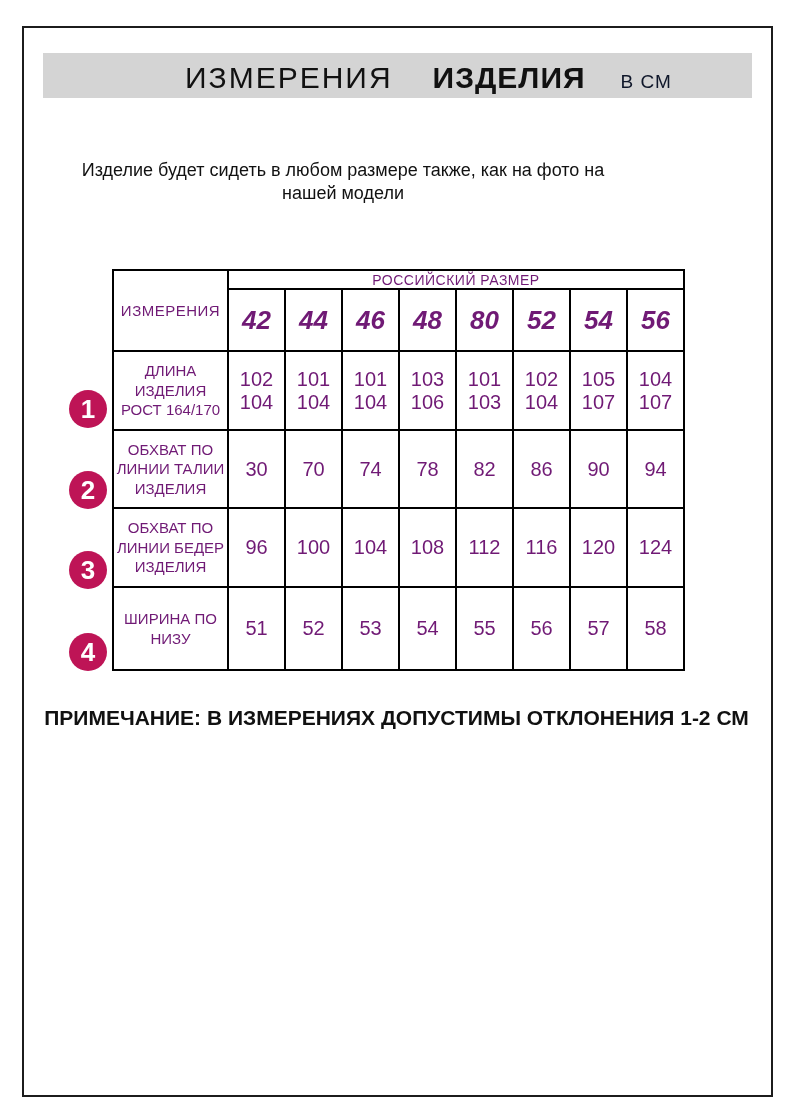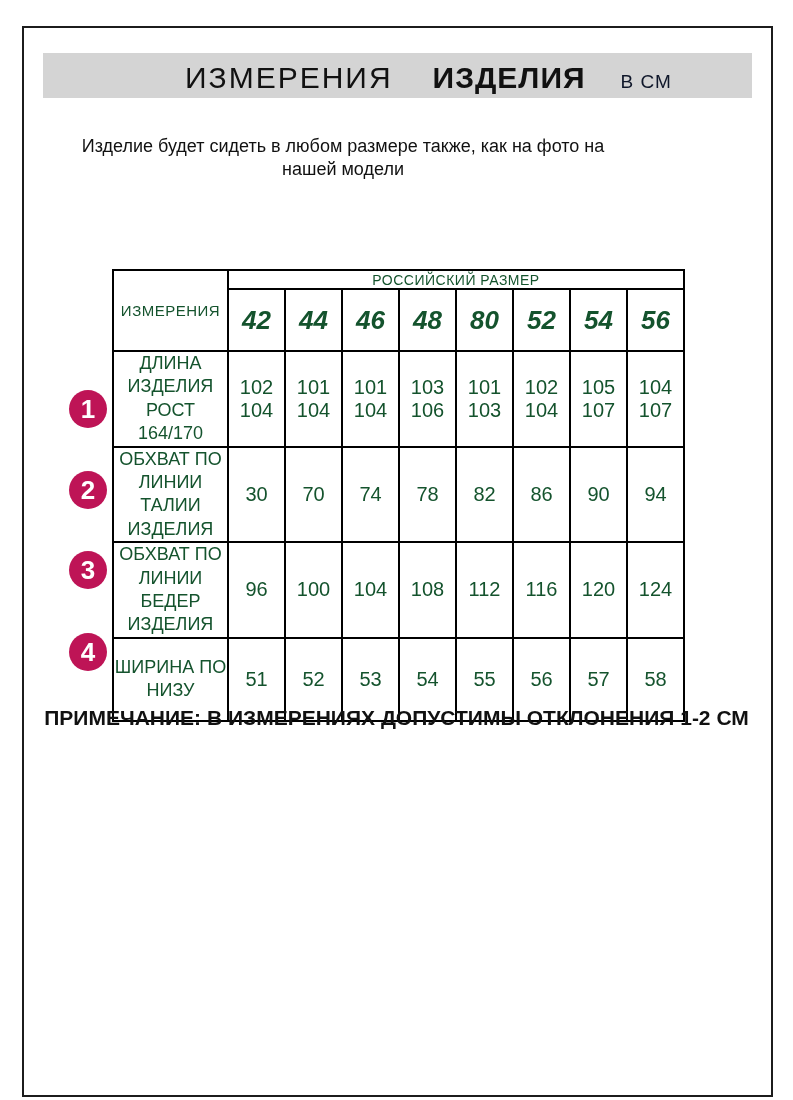--- a/index.html
+++ b/index.html
@@ -61,41 +61,41 @@
     left: 0;
     top: 114px;
     width: 793px;
     text-align: center;
     font-size: 24px;
     color: #111;
   }
   .subtitle {
     position: absolute;
     left: 0;
-    top: 135px;
+    top: 159px;
     width: 686px;
     text-align: center;
     font-size: 18px;
     line-height: 1.25;
     color: #111;
     white-space: pre-line;
   }
   table.size-table {
     position: absolute;
     left: 112px;
     top: 269px;
     border-collapse: collapse;
     table-layout: fixed;
   }
   table.size-table td {
     border: 2px solid #000;
     text-align: center;
     vertical-align: middle;
     padding: 0;
-    color: #14532d;
+    color: #701a75;
   }
   .tr-group   { height: 19px; }
   .tr-sizes   { height: 62px; font-style: italic; }
   .tr-r0      { height: 79px; }
   .tr-r1      { height: 78px; }
   .tr-r2      { height: 79px; }
   .tr-r3      { height: 83px; }
   td.group-header {
     font-size: 14px;
     line-height: 1;
@@ -103,21 +103,21 @@
   }
   td.meas-header {
     font-size: 15px;
     letter-spacing: 0.5px;
   }
   td.size-cell {
     font-size: 26px;
     font-weight: bold;
   }
   td.label-cell {
-    font-size: 18px;
+    font-size: 15px;
     line-height: 1.3;
     white-space: pre-line;
   }
   td.value-cell {
     font-size: 20px;
     line-height: 1.15;
     white-space: pre-line;
     margin-left: 8px;
   }
   .badge {

